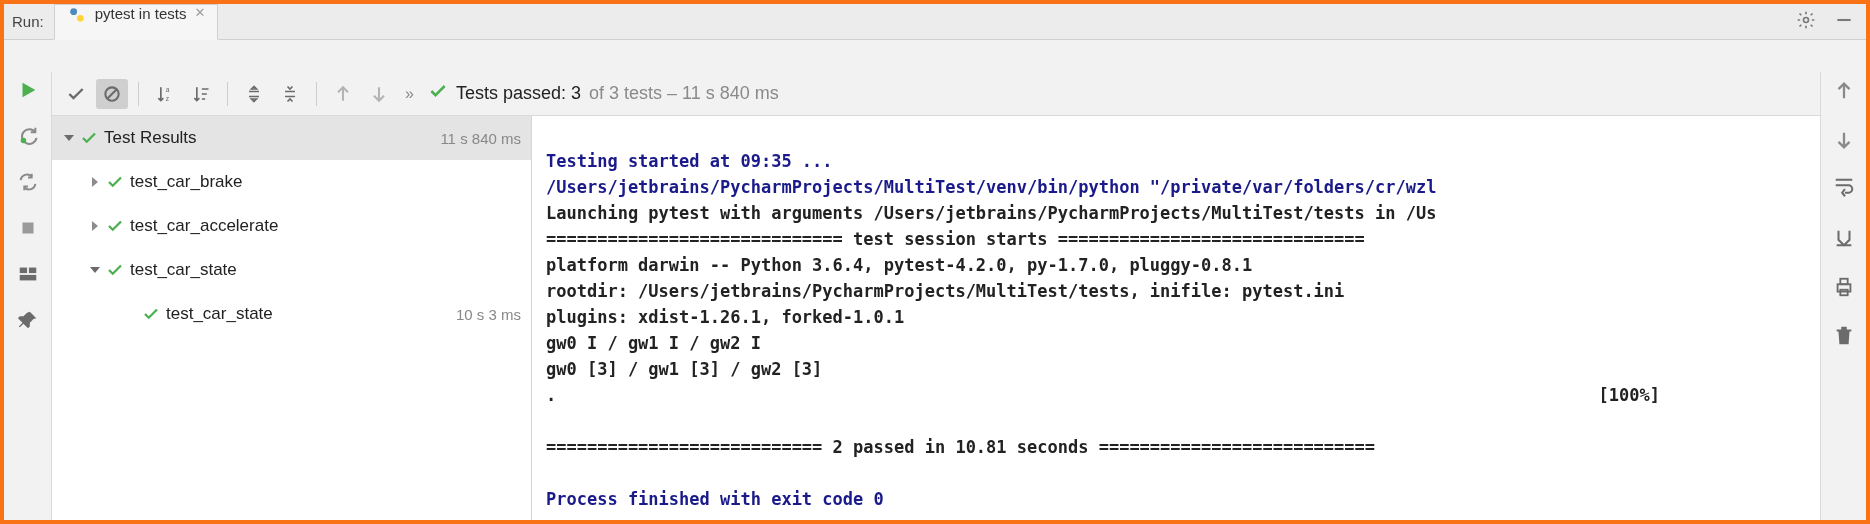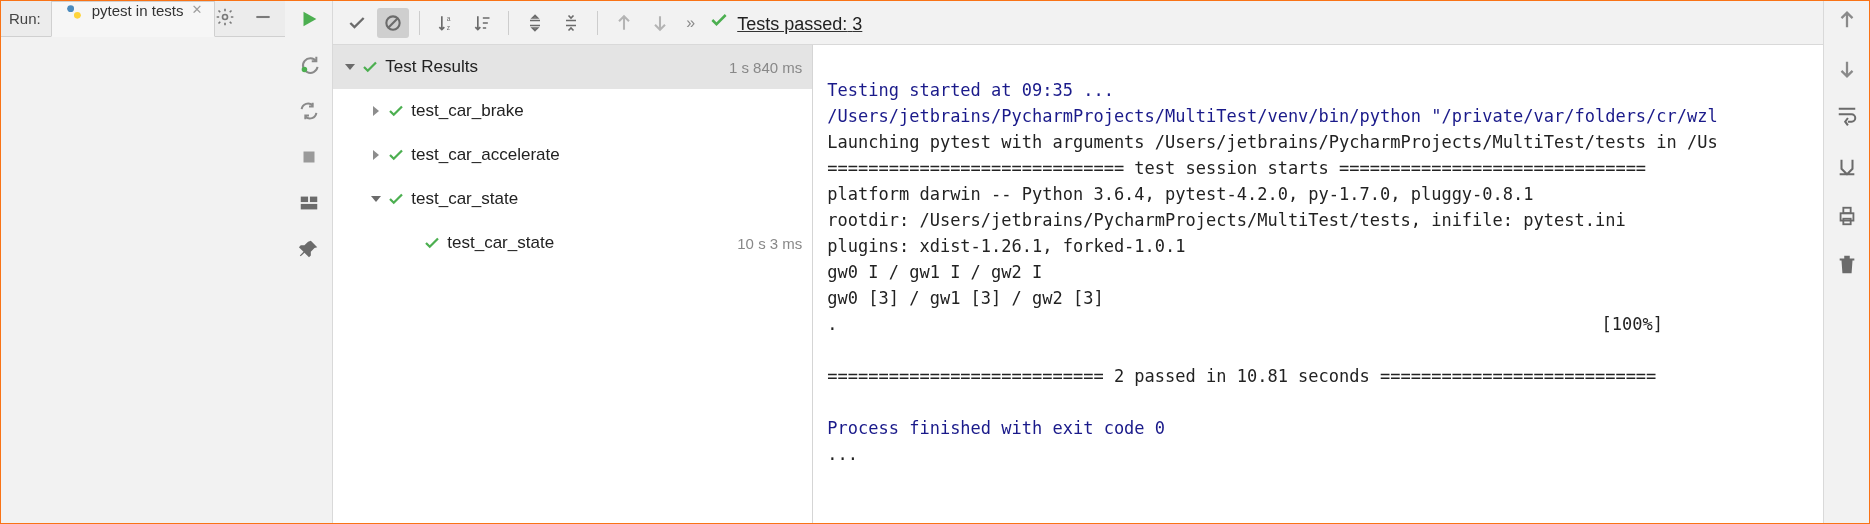--- a/index.html
+++ b/index.html
@@ -7,23 +7,24 @@
   font-family: -apple-system, "Helvetica Neue", Arial, sans-serif;
   font-size: 14px;
   background: #f2f2f2;
   width: 1870px;
   height: 524px;
   overflow: hidden;
   color: #333;
 }
 .panel {
   display: flex;
-  flex-direction: row;
+  flex-direction: column;
   height: 100%;
-  border: 1px solid #f97316;
+  border: 4px solid #f97316;
+  gap: 32px;
 }
 
 .header {
   display: flex;
   align-items: center;
   height: 36px;
   background: #ececec;
   border-bottom: 1px solid #d0d0d0;
   padding-left: 8px;
 }
@@ -97,21 +98,21 @@
   display: flex;
   align-items: center;
   justify-content: center;
   border-radius: 3px;
   color: #5c5c5c;
 }
 .tbtn.active { background: #cfcfcf; }
 .tbtn svg { width: 20px; height: 20px; }
 .sep { width: 1px; height: 24px; background: #cdcdcd; margin: 0 6px; }
 .chevrons { color:#8a8a8a; font-size:16px; padding:0 6px; }
-.status-text { display:flex; align-items:flex-end; gap:8px; font-size:18px; margin-left:4px;text-decoration:underline;}
+.status-text { display:flex; align-items:center; gap:8px; font-size:18px; margin-left:4px;}
 .status-text .passed { color:#222; }
 .status-text .muted { color:#8a8a8a; }
 .green-check { color:#4caf50; }
 
 .content {
   display: flex;
   flex: 1;
   min-height: 0;
 }
 
@@ -143,20 +144,21 @@
 .console {
   flex: 1;
   background: #fff;
   padding: 6px 10px 0 14px;
   font-family: Menlo, Consolas, monospace;
   font-size: 17px;
   line-height: 26px;
   white-space: pre;
   overflow: hidden;
   color: #222;
+  font-weight: bold;
 }
 .console .navy { color: #1a1a8a; }
 .console .line-split { display:flex; }
 .console .line-split .left { flex:0 0 auto; }
 .console .line-split .right { margin-left:auto; padding-right:150px;}
 
 
 .right-gutter {
   width: 46px;
   background: #f2f2f2;
@@ -299,39 +301,40 @@
             </svg>
         </span>
         <span class="chevrons">»</span>
         <span class="status-text">
           <span class="green-check">
             <svg viewBox="0 0 24 24" width="20" height="20" fill="none" stroke="#4caf50" stroke-width="3">
                 <path d="M4 12l5 5L20 6"></path>
               </svg>
           </span>
           <span class="passed"><span>Tests passed:</span> <span>3</span></span>
+          <span class="muted">of 3 tests – 11 s 840 ms</span>
         </span>
       </div>
 
       <div class="content">
 
         <div class="tree">
           <div class="tree-row root ind0">
             <span class="tw">
                 <svg viewBox="0 0 12 12">
                   <path d="M1 3l5 6 5-6z" fill="#6b6b6b"></path>
                 </svg>
               </span>
             <span class="tick">
                 <svg viewBox="0 0 24 24" fill="none" stroke="#4caf50" stroke-width="3">
                   <path d="M4 12l5 5L20 6"></path>
                 </svg>
               </span>
             <span class="node-label">Test Results</span>
-            <span class="node-time">1 s 840 ms</span>
+            <span class="node-time">11 s 840 ms</span>
           </div>
           <div class="tree-row ind1">
             <span class="tw">
                 <svg viewBox="0 0 12 12">
                   <path d="M3 1l6 5-6 5z" fill="#8d8d8d"></path>
                 </svg>
               </span>
             <span class="tick">
                 <svg viewBox="0 0 24 24" fill="none" stroke="#4caf50" stroke-width="3">
                   <path d="M4 12l5 5L20 6"></path>

